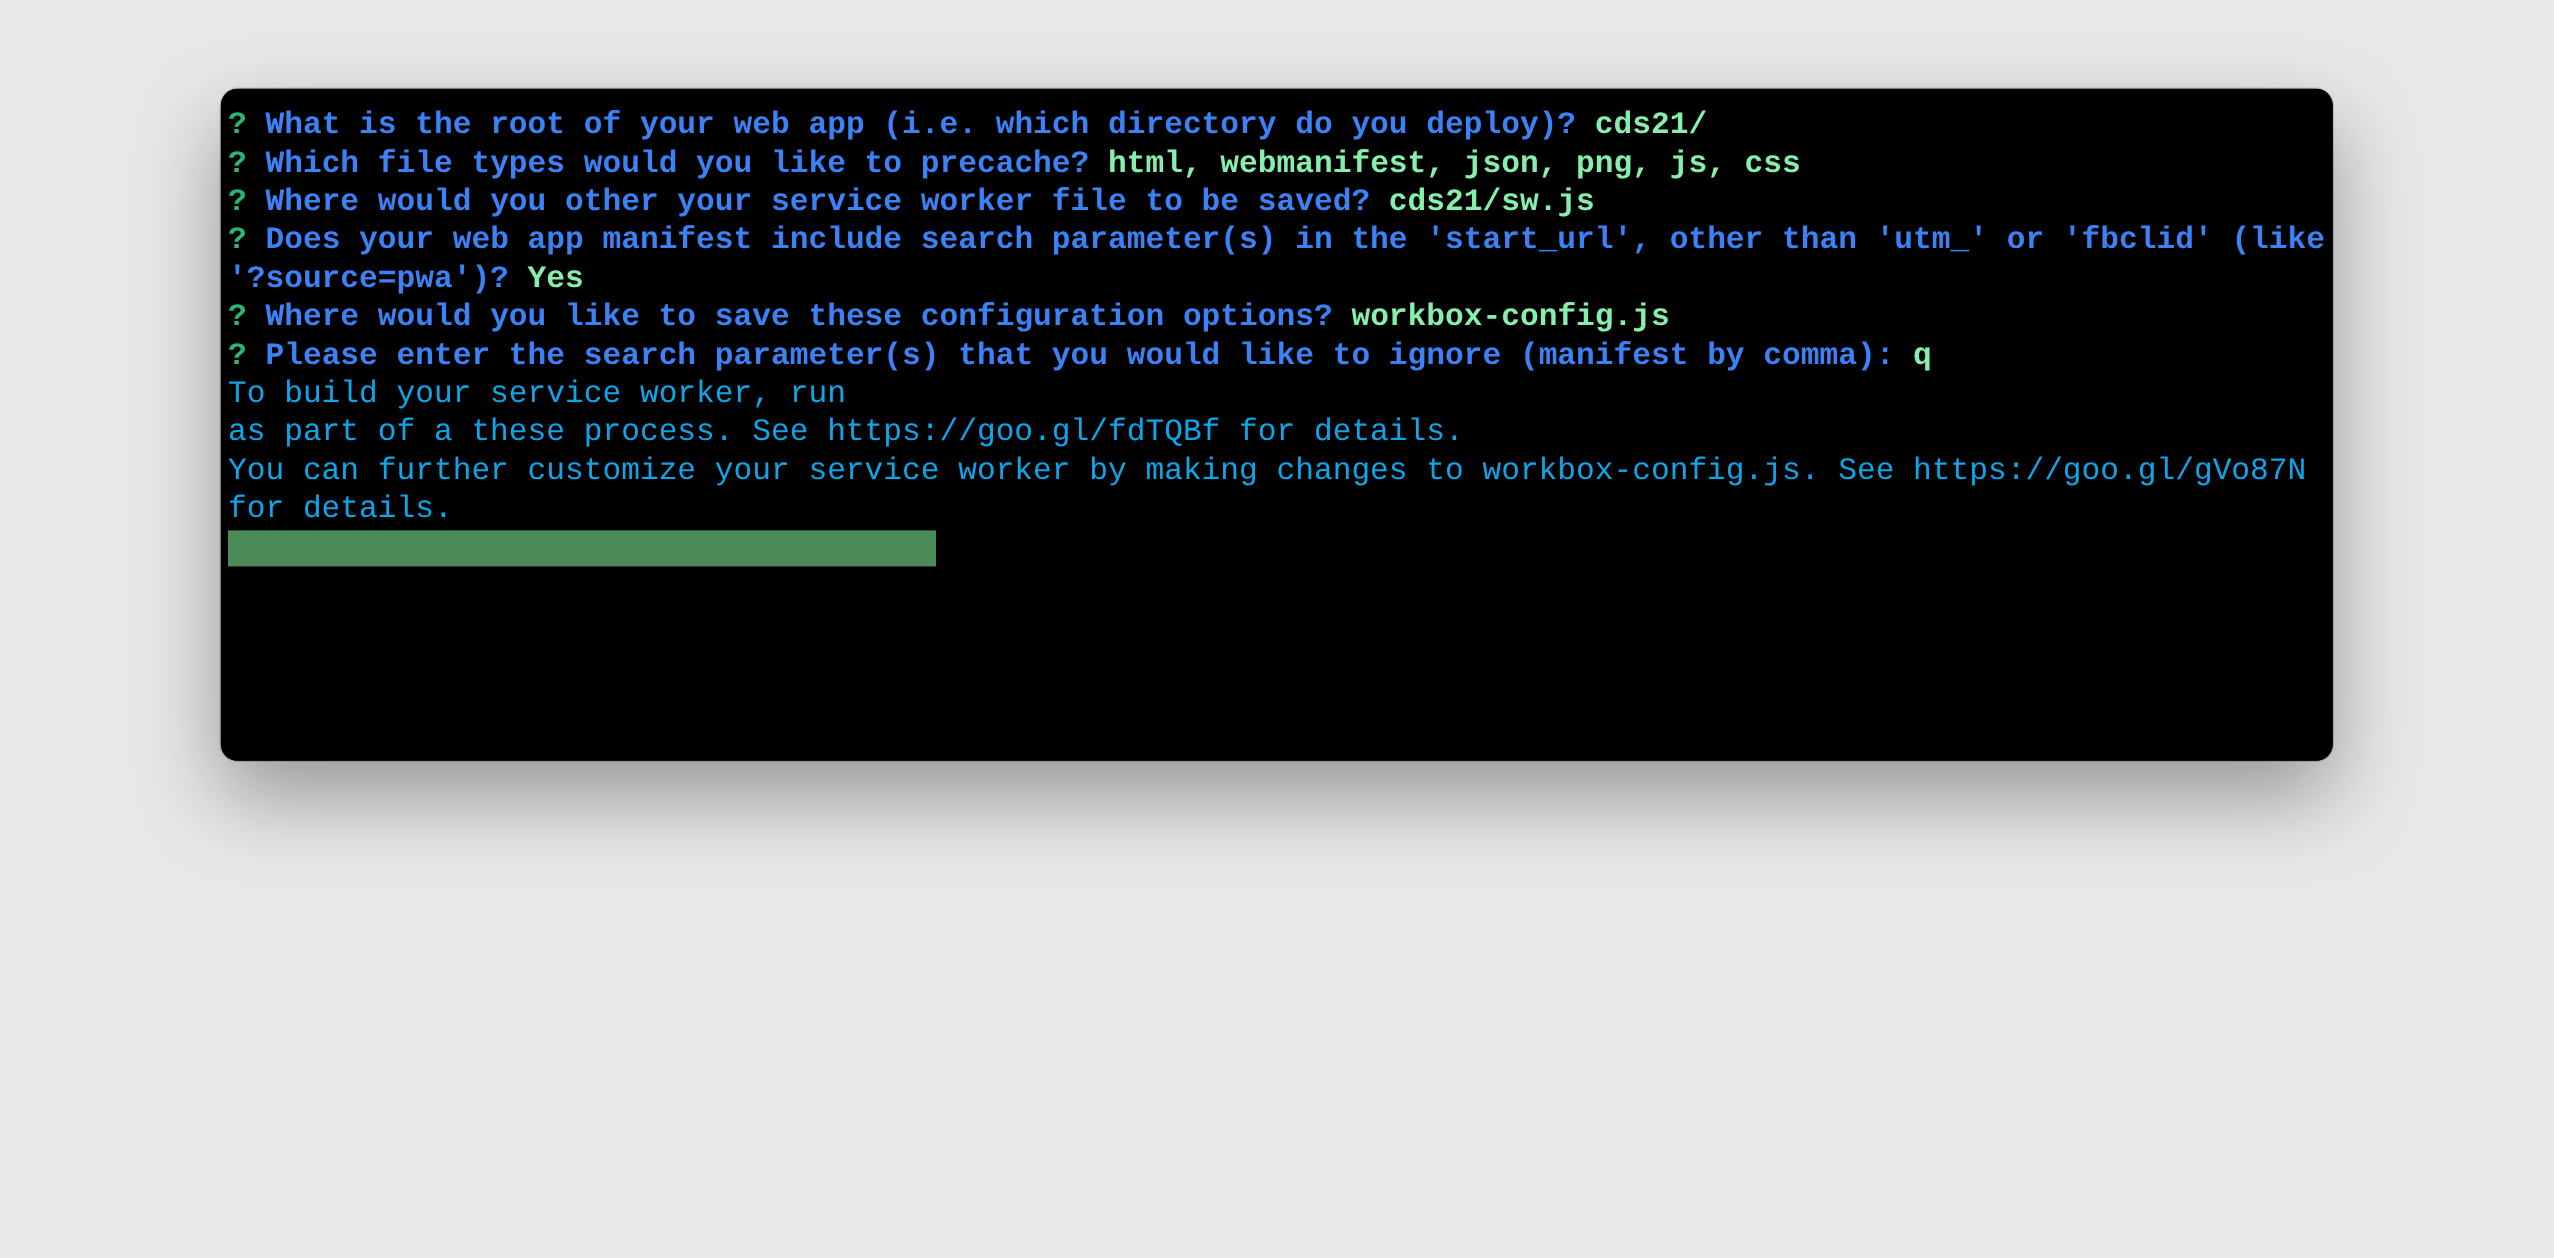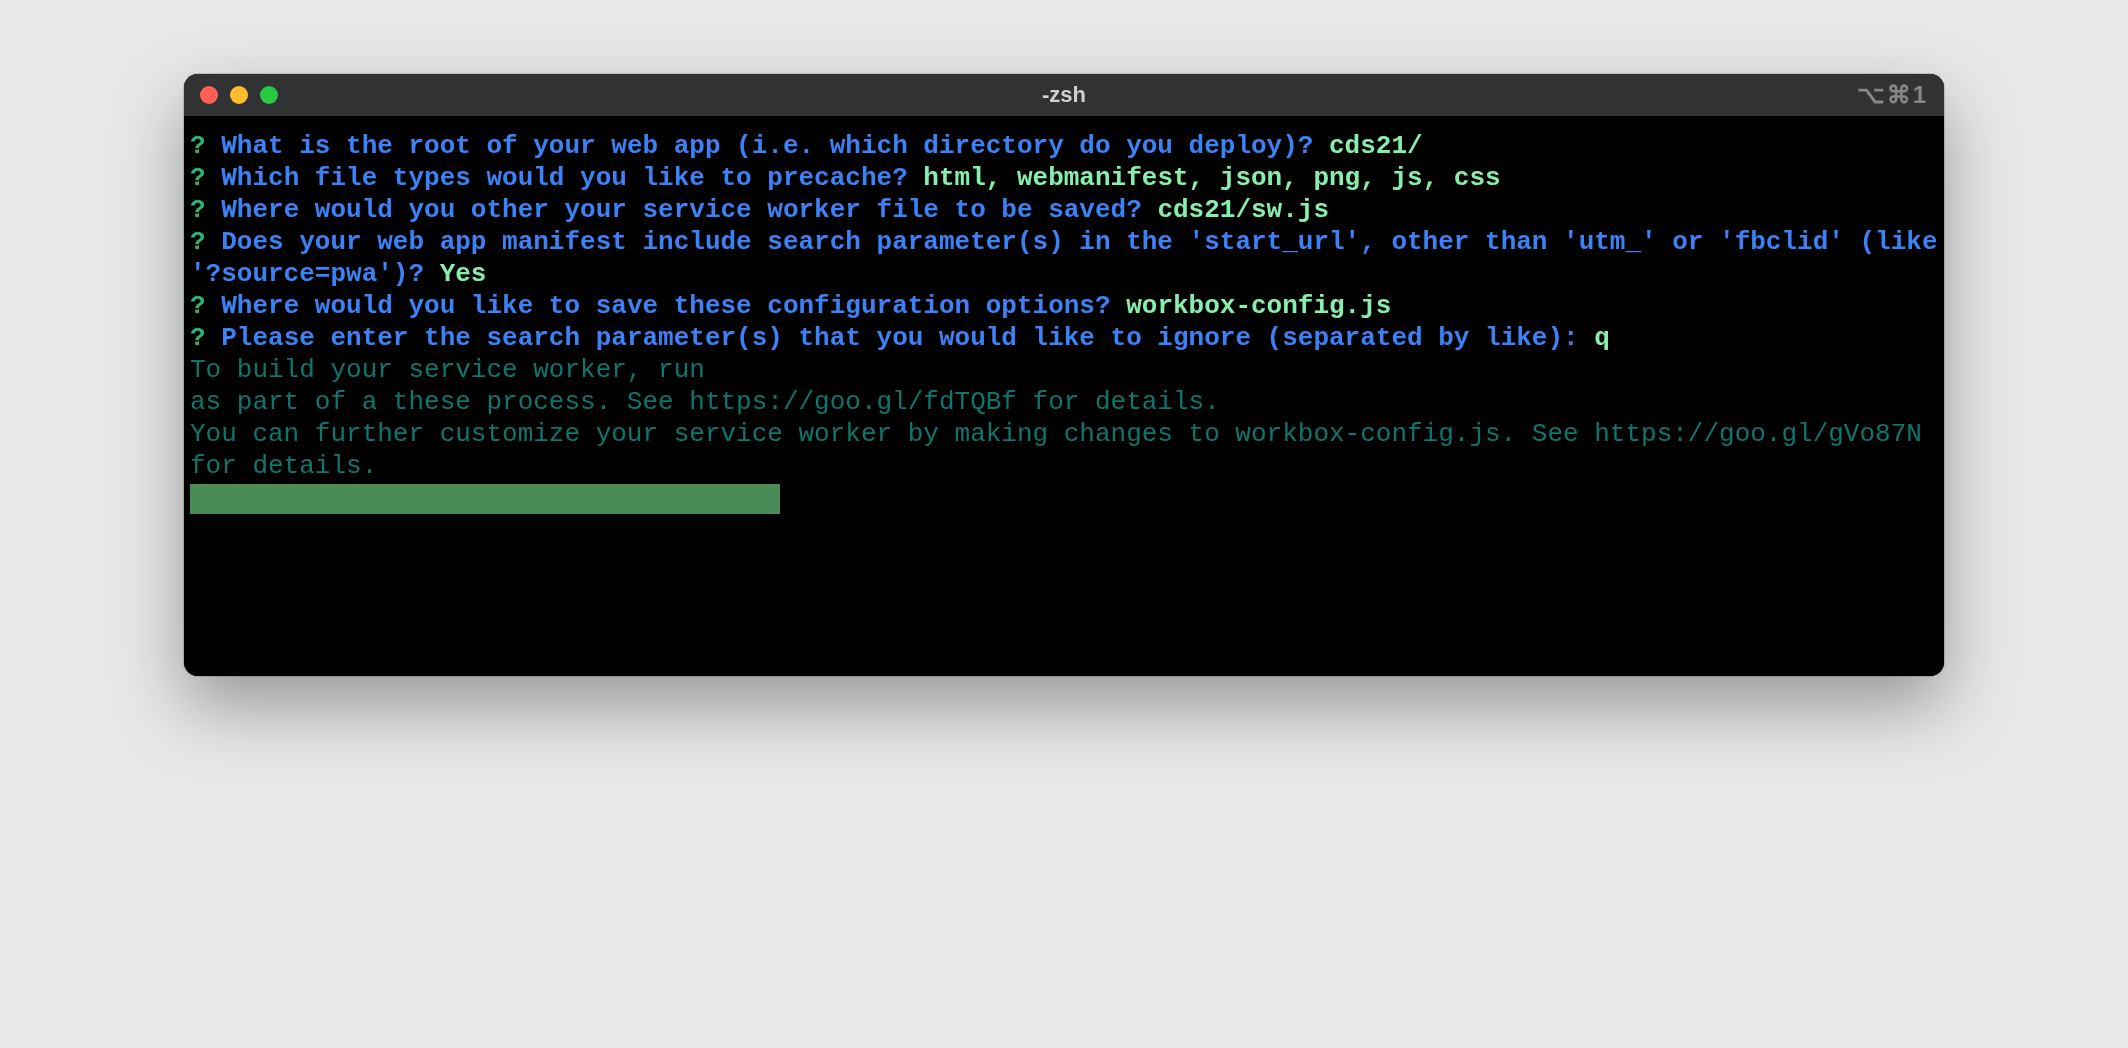--- a/index.html
+++ b/index.html
@@ -66,51 +66,42 @@
     color: #fff;
     min-height: 560px;
   }
   .line {
     white-space: pre-wrap;
     word-break: break-all;
   }
   .green { color: #2bb673; }
   .cyan  { color: #86efac; }
   .white { color: #3b82f6; }
-  .gray  { color: #0f766e; font-weight: 500; }
+  .gray  { color: #0ea5e9; font-weight: 500; }
   .cursor-bar {
     display: inline-block;
     width: 590px;
     height: 30px;
     background: #4b8b58;
     vertical-align: bottom;
     margin-top: 2px;
   }
 </style>
 </head>
 <body>
 
 <div class="window">
-  <div class="titlebar">
-    <div class="traffic">
-      <div class="dot red"></div>
-      <div class="dot yellow"></div>
-      <div class="dot green"></div>
-    </div>
-    <div class="title">-zsh</div>
-    <div class="title-right">⌥⌘1</div>
-  </div>
 
   <div class="termbody">
     <div class="line"><span class="green">?</span> <span class="white">What is the root of your web app (i.e. which directory do you deploy)?</span> <span class="cyan">cds21/</span></div>
     <div class="line"><span class="green">?</span> <span class="white">Which file types would you like to precache?</span> <span class="cyan">html, webmanifest, json, png, js, css</span></div>
     <div class="line"><span class="green">?</span> <span class="white">Where would you other your service worker file to be saved?</span> <span class="cyan">cds21/sw.js</span></div>
     <div class="line"><span class="green">?</span> <span class="white">Does your web app manifest include search parameter(s) in the 'start_url', other than 'utm_' or 'fbclid' (like '?source=pwa')?</span> <span class="cyan">Yes</span></div>
     <div class="line"><span class="green">?</span> <span class="white">Where would you like to save these configuration options?</span> <span class="cyan">workbox-config.js</span></div>
-    <div class="line"><span class="green">?</span> <span class="white">Please enter the search parameter(s) that you would like to ignore (separated by like):</span> <span class="cyan">q</span></div>
+    <div class="line"><span class="green">?</span> <span class="white">Please enter the search parameter(s) that you would like to ignore (manifest by comma):</span> <span class="cyan">q</span></div>
 
     <div class="line gray">To build your service worker, run</div>
     <div class="line gray"></div>
     <div class="line gray"></div>
     <div class="line gray">as part of a these process. See https://goo.gl/fdTQBf for details.</div>
     <div class="line gray">You can further customize your service worker by making changes to workbox-config.js. See https://goo.gl/gVo87N for details.</div>
 
     <div class="line"><span class="cursor-bar"></span></div>
   </div>
 </div>

